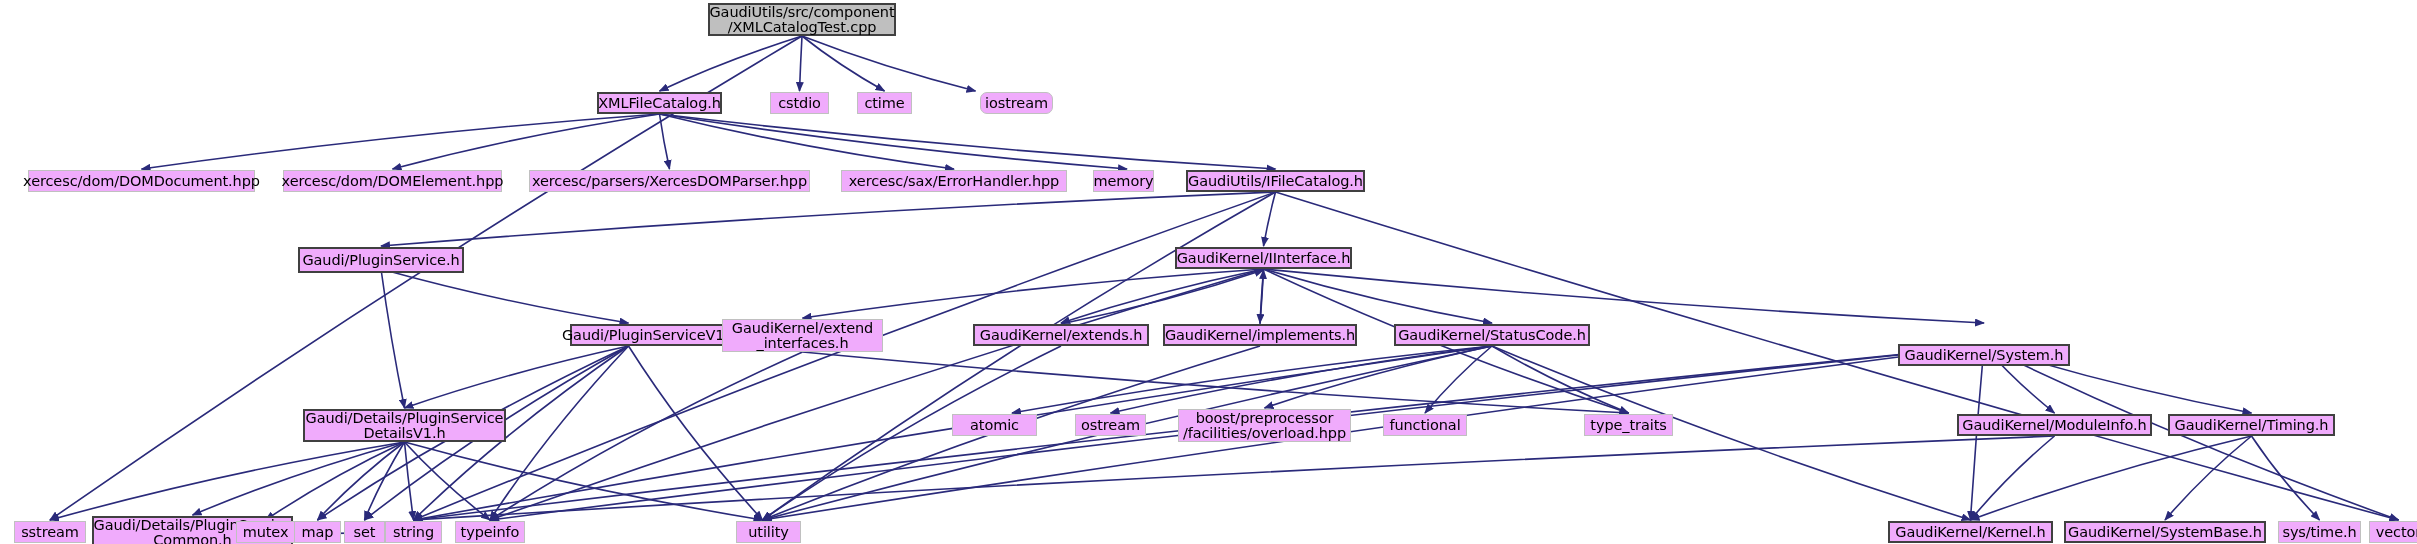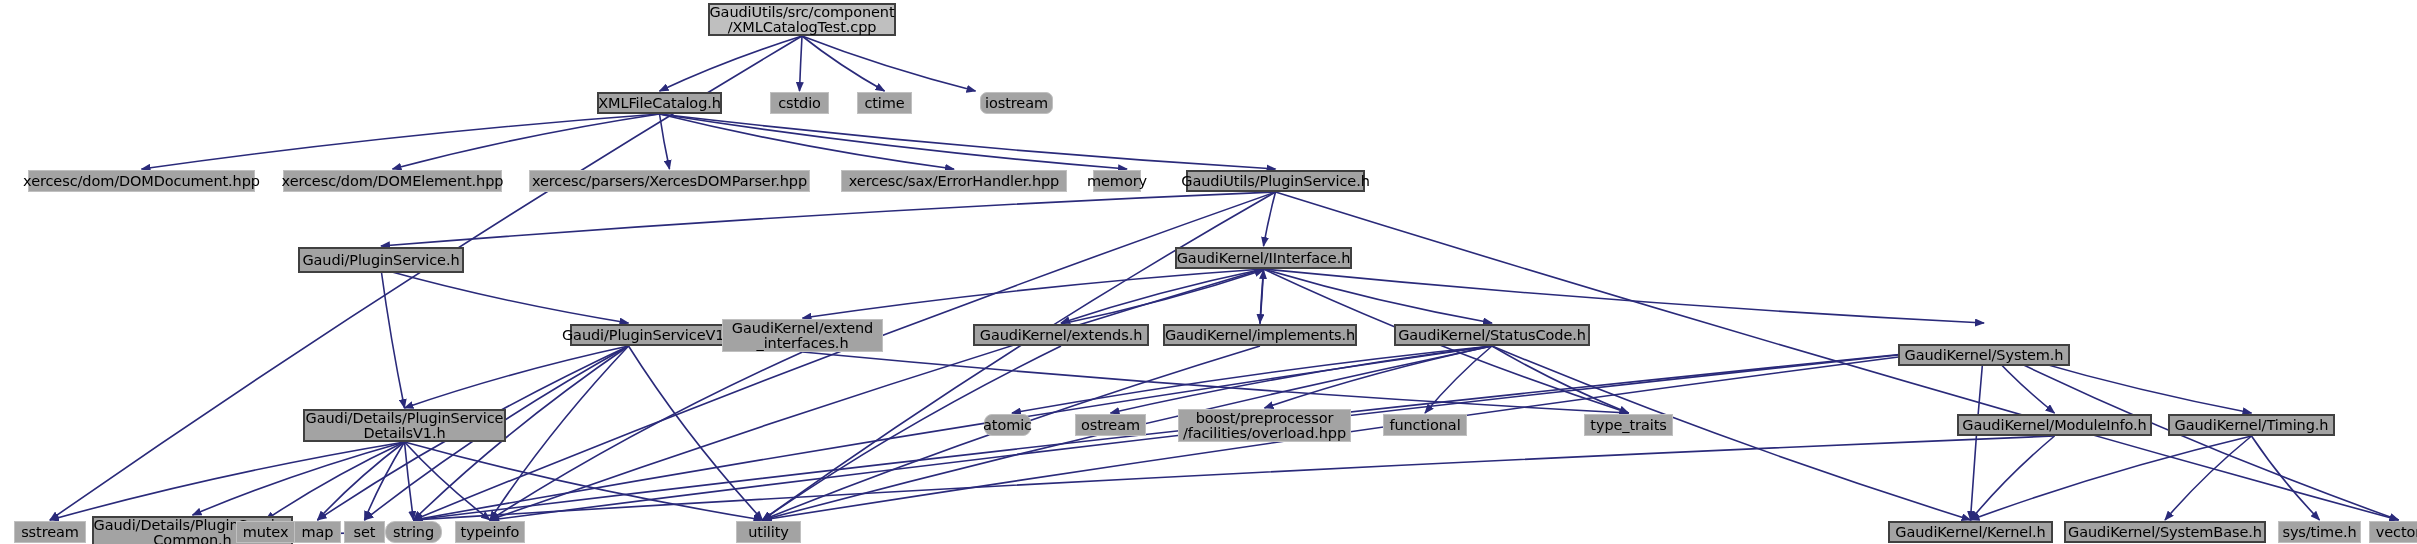--- a/index.html
+++ b/index.html
@@ -12,21 +12,21 @@
   }
   #edges{position:absolute;left:0;top:0;width:2417px;height:544px;}
   .node{
     position:absolute;
     box-sizing:border-box;
     display:flex;
     align-items:center;
     justify-content:center;
     text-align:center;
     color:#000000;
-    background:#a3a3a3;
+    background:#f0abfc;
     border:1px solid #c0c0c0;
     font-size:14.5px;
     line-height:15px;
     white-space:pre-line;
     letter-spacing:-0.1px;
     z-index:5;
   }
   .node.strong{ border:2px solid #404040; }
   .node.root{ background:#bfbfbf; border:2px solid #404040; }
 </style>
@@ -113,48 +113,48 @@
       <div class="node root" style="left: 708px; top: 3px; width: 188px; height: 33px;">GaudiUtils/src/component
 /XMLCatalogTest.cpp</div>
       <div class="node strong" style="left: 597px; top: 92px; width: 125px; height: 22px;">XMLFileCatalog.h</div>
       <div class="node" style="left: 770px; top: 92px; width: 59px; height: 22px;">cstdio</div>
       <div class="node" style="left: 857px; top: 92px; width: 55px; height: 22px;">ctime</div>
       <div class="node" style="left: 980px; top: 92px; width: 73px; height: 22px; border-radius: 7px;">iostream</div>
       <div class="node" style="left: 28px; top: 170px; width: 227px; height: 22px;">xercesc/dom/DOMDocument.hpp</div>
       <div class="node" style="left: 283px; top: 170px; width: 219px; height: 22px;">xercesc/dom/DOMElement.hpp</div>
       <div class="node" style="left: 529px; top: 170px; width: 281px; height: 22px;">xercesc/parsers/XercesDOMParser.hpp</div>
       <div class="node" style="left: 841px; top: 170px; width: 226px; height: 22px;">xercesc/sax/ErrorHandler.hpp</div>
-      <div class="node" style="left: 1093px; top: 170px; width: 48px; height: 22px; text-align: right;">memory</div>
-      <div class="node strong" style="left: 1186px; top: 170px; width: 179px; height: 22px;">GaudiUtils/PluginService.h</div>
+      <div class="node" style="left: 1093px; top: 170px; width: 61px; height: 22px; text-align: right;">memory</div>
+      <div class="node strong" style="left: 1186px; top: 170px; width: 179px; height: 22px;">GaudiUtils/IFileCatalog.h</div>
       <div class="node strong" style="left: 298px; top: 247px; width: 166px; height: 26px;">Gaudi/PluginService.h</div>
       <div class="node strong" style="left: 1175px; top: 247px; width: 177px; height: 22px;">GaudiKernel/IInterface.h</div>
       <div class="node strong" style="left: 570px; top: 324px; width: 160px; height: 22px; text-align: right;">Gaudi/PluginServiceV1.h</div>
       <div class="node" style="left: 722px; top: 319px; width: 161px; height: 33px;">GaudiKernel/extend
 _interfaces.h</div>
       <div class="node strong" style="left: 973px; top: 324px; width: 176px; height: 22px;">GaudiKernel/extends.h</div>
       <div class="node strong" style="left: 1163px; top: 324px; width: 194px; height: 22px;">GaudiKernel/implements.h</div>
       <div class="node strong" style="left: 1394px; top: 324px; width: 196px; height: 22px;">GaudiKernel/StatusCode.h</div>
       <div class="node strong" style="left: 1898px; top: 324px; width: 172px; height: 22px; margin-top: 20px;">GaudiKernel/System.h</div>
-      <div class="node" style="left: 984px; top: 414px; width: 47px; height: 22px; border-radius: 8px;">atomic</div>
+      <div class="node" style="left: 952px; top: 414px; width: 85px; height: 22px;">atomic</div>
       <div class="node" style="left: 1075px; top: 414px; width: 71px; height: 22px;">ostream</div>
       <div class="node" style="left: 1178px; top: 409px; width: 173px; height: 33px;">boost/preprocessor
 /facilities/overload.hpp</div>
       <div class="node" style="left: 1383px; top: 414px; width: 84px; height: 22px;">functional</div>
       <div class="node" style="left: 1584px; top: 414px; width: 89px; height: 22px;">type_traits</div>
       <div class="node strong" style="left: 1957px; top: 414px; width: 195px; height: 22px;">GaudiKernel/ModuleInfo.h</div>
       <div class="node strong" style="left: 2168px; top: 414px; width: 167px; height: 22px;">GaudiKernel/Timing.h</div>
       <div class="node strong" style="left: 303px; top: 409px; width: 203px; height: 33px;">Gaudi/Details/PluginService
 DetailsV1.h</div>
       <div class="node" style="left: 14px; top: 521px; width: 72px; height: 22px;">sstream</div>
       <div class="node strong" style="left: 92px; top: 516px; width: 201px; height: 33px;">Gaudi/Details/PluginService
 Common.h</div>
       <div class="node" style="left: 236px; top: 521px; width: 59px; height: 22px;">mutex</div>
       <div class="node" style="left: 294px; top: 521px; width: 47px; height: 22px;">map</div>
       <div class="node" style="left: 344px; top: 521px; width: 41px; height: 22px;">set</div>
-      <div class="node" style="left: 385px; top: 521px; width: 57px; height: 22px; border-radius: 10px;">string</div>
+      <div class="node" style="left: 385px; top: 521px; width: 57px; height: 22px;">string</div>
       <div class="node" style="left: 455px; top: 521px; width: 70px; height: 22px;">typeinfo</div>
       <div class="node" style="left: 736px; top: 521px; width: 65px; height: 22px;">utility</div>
       <div class="node strong" style="left: 1888px; top: 521px; width: 165px; height: 22px;">GaudiKernel/Kernel.h</div>
       <div class="node strong" style="left: 2064px; top: 521px; width: 202px; height: 22px;">GaudiKernel/SystemBase.h</div>
       <div class="node" style="left: 2278px; top: 521px; width: 83px; height: 22px;">sys/time.h</div>
       <div class="node" style="left: 2369px; top: 521px; width: 59px; height: 22px;">vector</div>
     </div>
 </div>
 
 </body></html>

